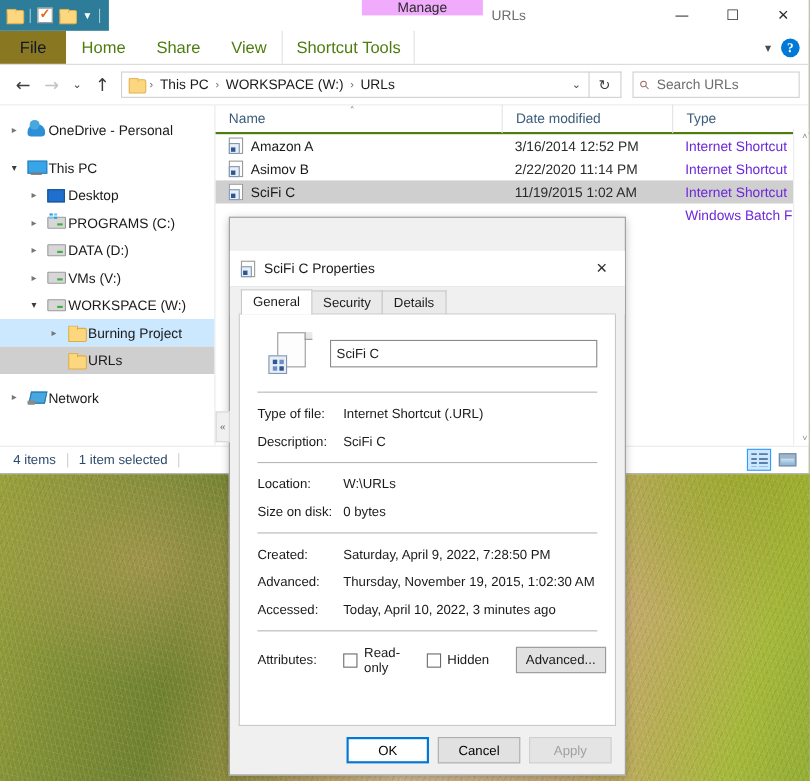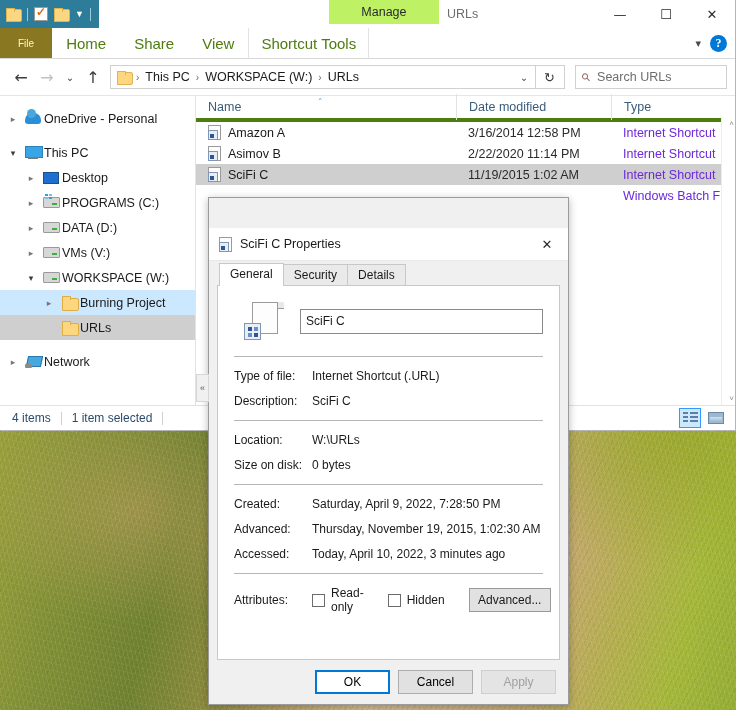--- a/index.html
+++ b/index.html
@@ -68,22 +68,22 @@
   }
   .qat-props::after {
     content:'\2713'; position:absolute; left:1px; top:-3px;
     font-size:12px; color:#e06a20; font-weight:bold;
   }
   .qat-caret-white { font-size: 9px; color:#ffffff; }
 
   .title-strip { flex: 1; height: 28px; background: #fff; position: relative; }
 
   .ctx-tab {
-    position:absolute; top:0; left:230px; width:110px; height:24px;
-    background:#bef264; color:#2b2b2b; font-size:12.5px;
+    position:absolute; top:0; left:230px; width:110px; height:14px;
+    background:#f0abfc; color:#2b2b2b; font-size:12.5px;
     display:flex; align-items:center; justify-content:center;
   }
   .win-title {
     position:absolute; top:0; left:348px; height:28px;
     display:flex; align-items:center; font-size:12.5px; color:#6d6d6d;
   }
   .wincontrols {
     position:absolute; right:0; top:0; display:flex; height:28px;
   }
   .wc {
@@ -94,21 +94,21 @@
   
   .ribbontabs {
     height: 31px; background: #fff; display: flex; align-items: stretch;
     position: relative; border-bottom: 1px solid #d9d9d9;
   }
   .rtab {
     display:flex; align-items:center; padding:0 14px; font-size:15px;
     color:#4d7c0f; height:30px;
   }
   .rtab.file {
-    background:#8a7722; color:#fef9c3; padding:0 18px; font-size:10px;
+    background:#8a7722; color:#0f172a; padding:0 18px; font-size:15px;
   }
   .rtab.ctx {
     border-left:1px solid #e2e2e2; border-right:1px solid #e2e2e2;
     padding:0 12px;
   }
   .ribbon-right {
     margin-left:auto; display:flex; align-items:center; gap:9px; padding-right:8px;
   }
   .chev-down { font-size:11px; color:#4a4a4a; }
   .help-btn {
@@ -193,21 +193,21 @@
   .ico-folder::after{content:'';position:absolute;left:0;top:0;width:7px;height:3px;
     background:#fcd77f;border:1px solid #dfae43;border-bottom:none;border-radius:1px 1px 0 0;}
   .ico-network { width:17px;height:13px;position:relative; }
   .ico-network::before{content:'';position:absolute;left:2px;top:1px;width:13px;height:9px;
     background:#49a7e0;border:1px solid #2a78ab;transform:skewX(-12deg);}
   .ico-network::after{content:'';position:absolute;left:0;bottom:0;width:7px;height:4px;
     background:#8a8a8a;border-radius:1px;}
 
   .listpane { flex:1; display:flex; flex-direction:column; min-width:0; position:relative; }
   .colhdr {
-    height:26px; display:flex; align-items:center; border-bottom:4px solid #4d7c0f;
+    height:26px; display:flex; align-items:center; border-bottom:2px solid #4d7c0f;
     font-size:12.5px; color:#3b5c7a; background:#fff; position:relative;
   }
   .colhdr .c { padding-left:12px; height:26px; display:flex; align-items:center; }
   .colhdr .c + .c { border-left:1px solid #e3e3e3; }
   .sortmark {
     position:absolute; left:122px; top:1px; font-size:9px; color:#6b9cc4;
     font-family:"DejaVu Sans", sans-serif;
   }
   .c-name { width:260px; }
   .c-date { width:155px; }
@@ -493,21 +493,21 @@
         <div class="c c-date">Date modified</div>
         <div class="c c-type">Type</div>
         <span class="sortmark">˄</span>
       </div>
       <div class="rows" id="filerows">
           <div class="row">
             <div class="cell-name">
               <span class="ico-url"></span>
               <span>Amazon A</span>
             </div>
-            <div class="cell-date">3/16/2014 12:58 PM</div>
+            <div class="cell-date">3/16/2014 12:52 PM</div>
             <div class="cell-type">Internet Shortcut</div>
           </div>
           <div class="row">
             <div class="cell-name">
               <span class="ico-url"></span>
               <span>Asimov B</span>
             </div>
             <div class="cell-date">2/22/2020 11:14 PM</div>
             <div class="cell-type">Internet Shortcut</div>
           </div>

